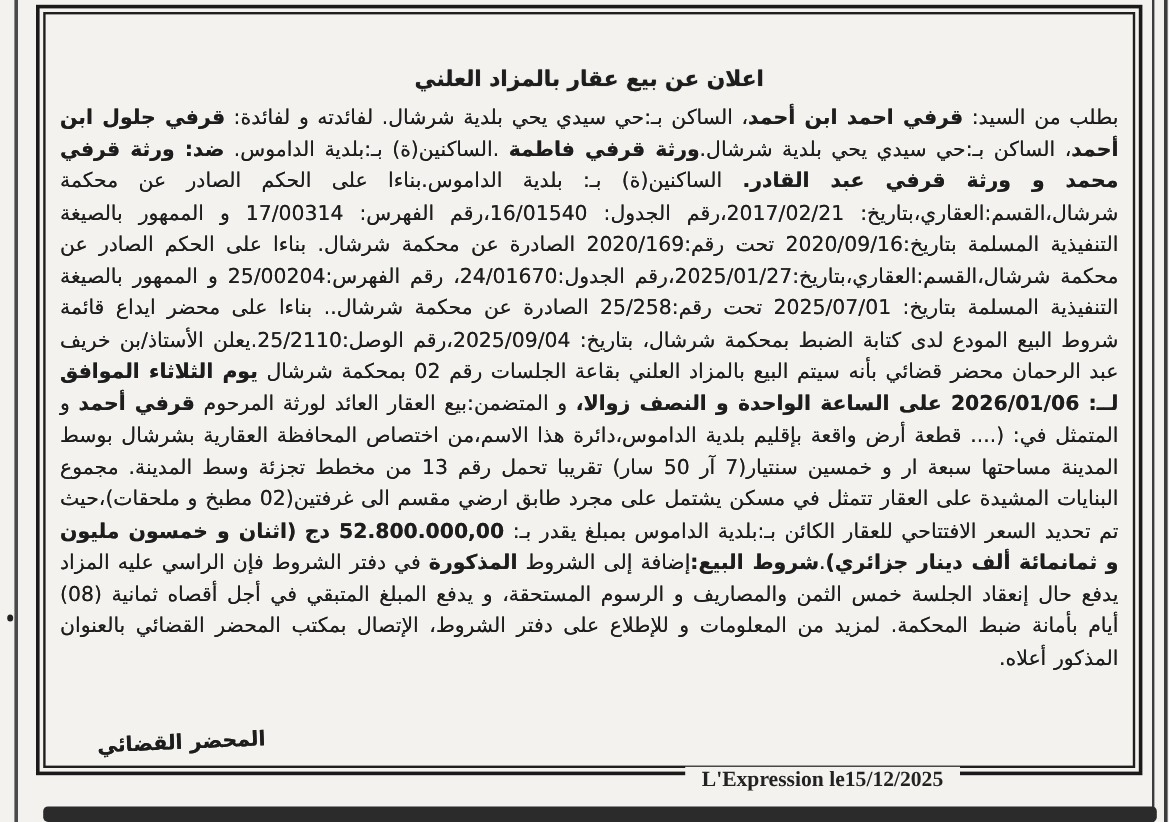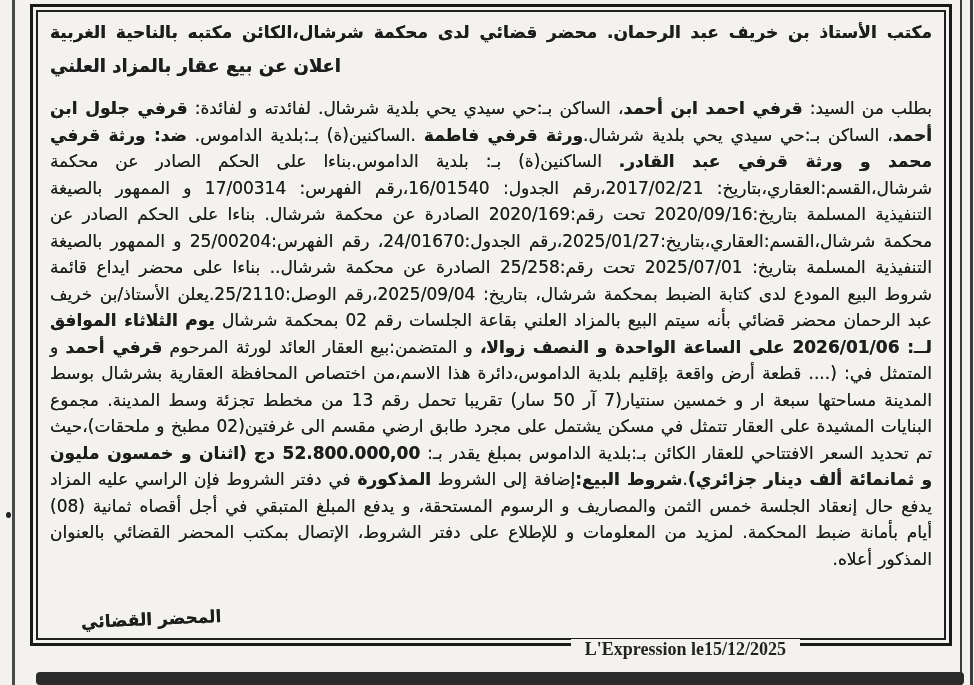--- a/index.html
+++ b/index.html
@@ -40,27 +40,27 @@
   }
   .rtl { direction: rtl; unicode-bidi: embed; }
   .office-header {
     font-size: 17px; font-weight: 700;
     line-height: 28px;
     text-shadow: 0 0 0.5px #3a3a3a;
   }
   .office-header .line1 { text-align: justify; text-align-last: justify; }
   .office-header .line2 { text-align: right; }
   .notice-title {
-    margin-top: 9px;
-    text-align: left;
+    margin-top: 38px;
+    text-align: center;
     font-size: 18px; font-weight: 700;
     text-shadow: 0 0 0.6px #333;
   }
   .notice-body {
-    margin-top: 19px;
+    margin-top: 8px;
     font-size: 17px;
     line-height: 26.5px;
     text-align: justify;
     word-spacing: 1px;
     text-shadow: 0 0 0.4px #444;
   }
   .notice-body .b { font-weight: 700; }
   .signature {
     position: absolute; left: 48px; top: 602px;
     font-size: 17px; font-weight: 700;
@@ -105,21 +105,20 @@
 <body>
 
 <div class="col-rule-left"></div>
 <div class="col-rule-right"></div>
 <div class="speckle"></div>
 
 <div class="notice-box">
   <div class="notice-box-inner">
 
     <div class="office-header rtl">
-      <div class="line1">مكتب الأستاذ بن خريف عبد الرحمان. محضر قضائي لدى محكمة شرشال،الكائن مكتبه بالناحية الغربية</div>
     </div>
 
     <div class="notice-title rtl">اعلان عن بيع عقار بالمزاد العلني</div>
 
     <div class="notice-body rtl"><span>بطلب من السيد: </span><span class="b">قرفي احمد ابن أحمد</span><span>، الساكن بـ:حي سيدي يحي بلدية شرشال. لفائدته و لفائدة: </span><span class="b">قرفي جلول ابن أحمد</span><span>، الساكن بـ:حي سيدي يحي بلدية شرشال.</span><span class="b">ورثة قرفي فاطمة</span><span> .الساكنين(ة) بـ:بلدية الداموس. </span><span class="b">ضد: ورثة قرفي محمد و ورثة قرفي عبد القادر.</span><span> الساكنين(ة) بـ: بلدية الداموس.بناءا على الحكم الصادر عن محكمة شرشال،القسم:العقاري،بتاريخ: 2017/02/21،رقم الجدول: 16/01540،رقم الفهرس: 17/00314 و الممهور بالصيغة التنفيذية المسلمة بتاريخ:2020/09/16 تحت رقم:2020/169 الصادرة عن محكمة شرشال. بناءا على الحكم الصادر عن محكمة شرشال،القسم:العقاري،بتاريخ:2025/01/27،رقم الجدول:24/01670، رقم الفهرس:25/00204 و الممهور بالصيغة التنفيذية المسلمة بتاريخ: 2025/07/01 تحت رقم:25/258 الصادرة عن محكمة شرشال.. بناءا على محضر ايداع قائمة شروط البيع المودع لدى كتابة الضبط بمحكمة شرشال، بتاريخ: 2025/09/04،رقم الوصل:25/2110.يعلن الأستاذ/بن خريف عبد الرحمان محضر قضائي بأنه سيتم البيع بالمزاد العلني بقاعة الجلسات رقم 02 بمحكمة شرشال </span><span class="b">يوم الثلاثاء الموافق لــ: 2026/01/06 على الساعة الواحدة و النصف زوالا،</span><span> و المتضمن:بيع العقار العائد لورثة المرحوم </span><span class="b">قرفي أحمد</span><span> و المتمثل في: (.... قطعة أرض واقعة بإقليم بلدية الداموس،دائرة هذا الاسم،من اختصاص المحافظة العقارية بشرشال بوسط المدينة مساحتها سبعة ار و خمسين سنتيار(7 آر 50 سار) تقريبا تحمل رقم 13 من مخطط تجزئة وسط المدينة. مجموع البنايات المشيدة على العقار تتمثل في مسكن يشتمل على مجرد طابق ارضي مقسم الى غرفتين(02 مطبخ و ملحقات)،حيث تم تحديد السعر الافتتاحي للعقار الكائن بـ:بلدية الداموس بمبلغ يقدر بـ: </span><span class="b">52.800.000,00 دج</span><span> </span><span class="b">(اثنان و خمسون مليون و ثمانمائة ألف دينار جزائري)</span><span>.</span><span class="b">شروط البيع:</span><span>إضافة إلى الشروط </span><span class="b">المذكورة</span><span> في دفتر الشروط فإن الراسي عليه المزاد يدفع حال إنعقاد الجلسة خمس الثمن والمصاريف و الرسوم المستحقة، و يدفع المبلغ المتبقي في أجل أقصاه ثمانية (08) أيام بأمانة ضبط المحكمة. لمزيد من المعلومات و للإطلاع على دفتر الشروط، الإتصال بمكتب المحضر القضائي بالعنوان المذكور أعلاه.</span></div>
 
   </div>
 
   <div class="signature rtl">المحضر القضائي</div>
 </div>

